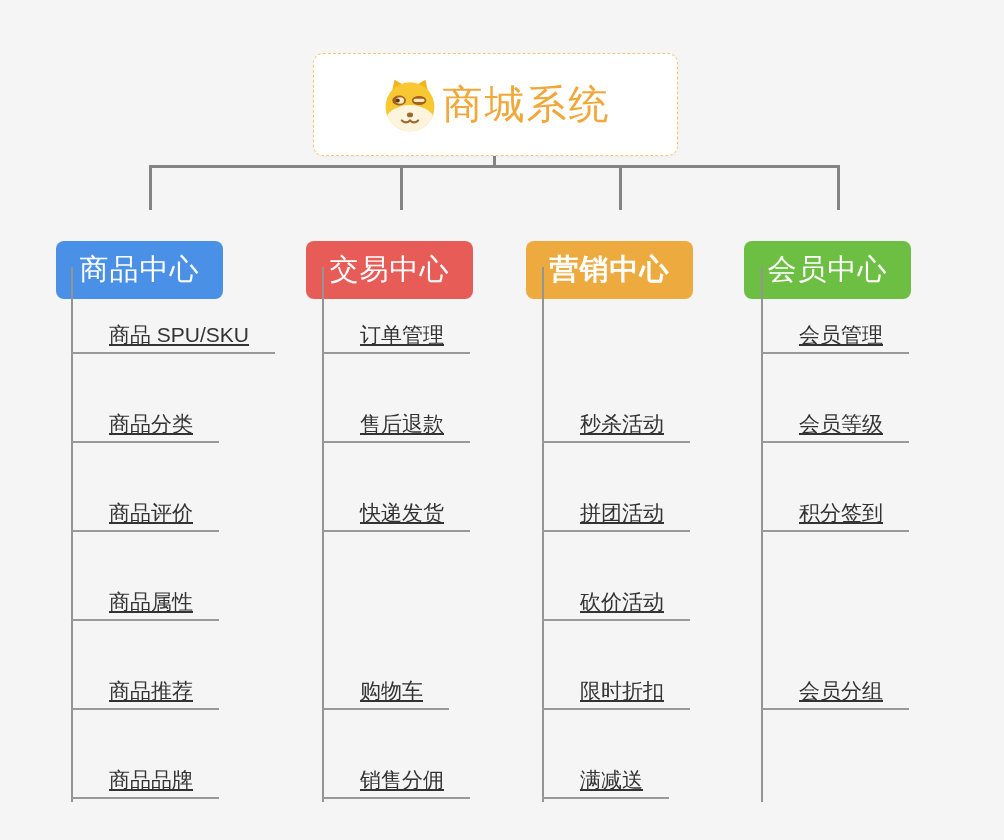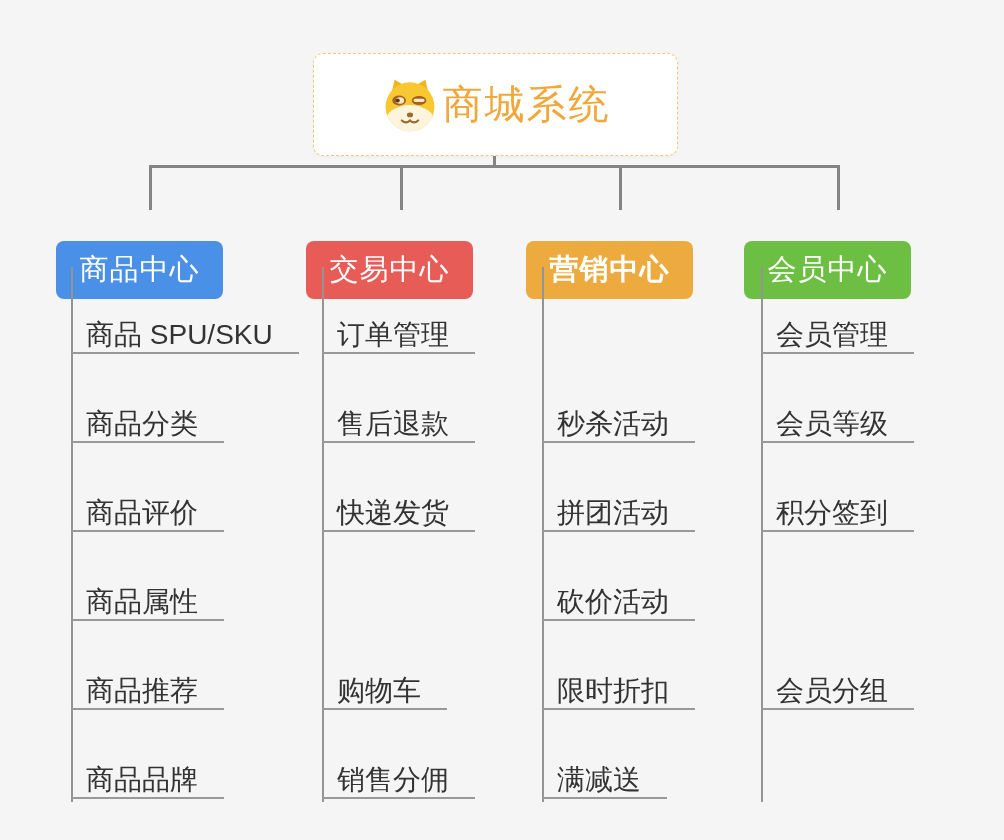--- a/index.html
+++ b/index.html
@@ -69,26 +69,27 @@
   .trunk-0 { left: 71px;  }
   .trunk-1 { left: 322px; }
   .trunk-2 { left: 542px; }
   .trunk-3 { left: 761px; }
 
   
   .item {
     position: absolute;
     height: 41px;
     line-height: 44px;
-    padding: 0 26px 0 15px;
+    padding: 0 26px 0 38px;
     border-bottom: 2px solid #999999;
-    font-size: 28px;
+    font-size: 21px;
     color: #333333;
     white-space: nowrap;
     cursor: default;
+    text-decoration: underline;
   }
   .c0 { left: 71px;  }
   .c1 { left: 322px; }
   .c2 { left: 542px; }
   .c3 { left: 761px; }
   .r0 { top: 313px; }
   .r1 { top: 402px; }
   .r2 { top: 491px; }
   .r3 { top: 580px; }
   .r4 { top: 669px; }

